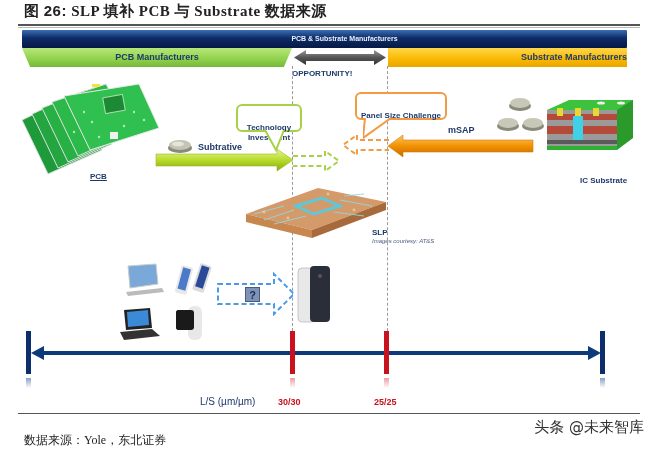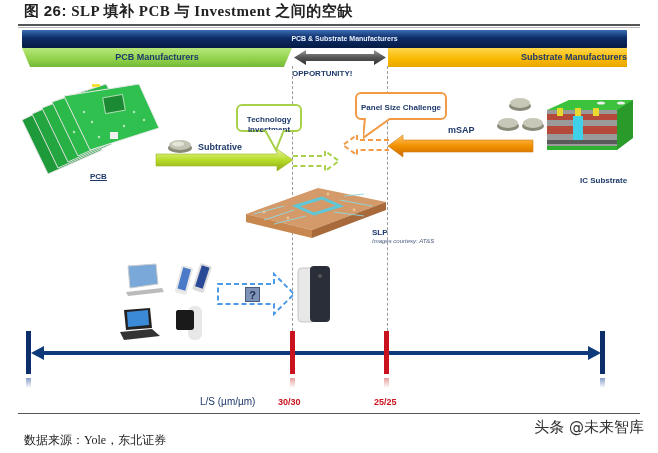--- a/index.html
+++ b/index.html
@@ -13,41 +13,41 @@
   .top-bar { left: 22px; top: 30px; width: 605px; height: 18px; background: linear-gradient(180deg, #3a6db5 0%, #0d2c66 45%, #061a45 100%); color: #e8f0ff; font-size: 7px; font-weight: bold; text-align: center; line-height: 18px; border-radius: 1px; }
   .top-bar .label { margin-left: 40px; }
   .pcb-bar { left: 22px; top: 48px; width: 270px; height: 19px; background: linear-gradient(180deg, #b7e77a 0%, #8fd14a 60%, #76b83a 100%); color: #1e3a6a; font-size: 9px; font-weight: bold; text-align: center; line-height: 19px; clip-path: polygon(0 0, 100% 0, 97% 100%, 3% 100%); }
   .sub-bar { left: 388px; top: 48px; width: 239px; height: 19px; background: linear-gradient(180deg, #ffd64a 0%, #f8b800 60%, #e9a600 100%); color: #1e3a6a; font-size: 9px; font-weight: bold; text-align: right; line-height: 19px; }
   .gap-white { left: 292px; top: 48px; width: 96px; height: 19px; background: #fff; }
   .opp { left: 292px; top: 66px; width: 96px; height: 16px; color: #1e3a6a; font-size: 8px; font-weight: bold; line-height: 16px; }
 
   .dash-v { width: 0; border-left: 1px dashed #9a9a9a; }
 
   .label-blue { color: #1e3a6a; font-weight: bold; font-size: 8px; }
-  .callout { border: 2px solid; border-radius: 6px; background: #fff; text-align: center; font-size: 8px; font-weight: bold; color: #1e3a6a; line-height: 10px; padding-top: 9px; }
+  .callout { border: 2px solid; border-radius: 6px; background: #fff; text-align: center; font-size: 8px; font-weight: bold; color: #1e3a6a; line-height: 10px; padding-top: 17px; }
   .callout.green { border-color: #a8d14a; text-align: center; }
   .callout.orange { border-color: #f29a45; }
 
   .red-tick { background: #c8121e; width: 5px; }
   .navy-tick { background: #0c2e6b; width: 5px; }
   .ls-label { color: #1e3a6a; font-size: 10px; font-weight: normal; }
   .red-label { color: #c8121e; font-size: 9px; font-weight: bold; }
 
   .source { left: 24px; top: 420px; font-family: "Liberation Serif", serif; font-size: 12px; color: #222; margin-top: 12px; }
   .watermark { right: 14px; top: 418px; font-size: 15px; color: #333; font-family: "DejaVu Sans", sans-serif; }
   .bottom-rule { left: 18px; top: 413px; width: 622px; height: 1px; background: #555; }
   .courtesy { font-style: italic; font-size: 6px; color: #4a5a80; }
 </style>
 </head>
 <body>
 
 <div class="abs fig-title">
   <span>图</span>
   <span class="num">26:</span>
-  <span>SLP 填补 PCB 与 Investment 之间的空缺</span>
+  <span>SLP 填补 PCB 与 Substrate 数据来源</span>
 </div>
 <div class="abs title-rule"></div>
 <div class="abs title-rule2"></div>
 
 <div class="abs top-bar">
   <span class="label">PCB &amp; Substrate  Manufacturers</span>
 </div>
 <div class="abs pcb-bar">PCB  Manufacturers</div>
 <div class="abs gap-white"></div>
 <div class="abs sub-bar">Substrate Manufacturers</div>

